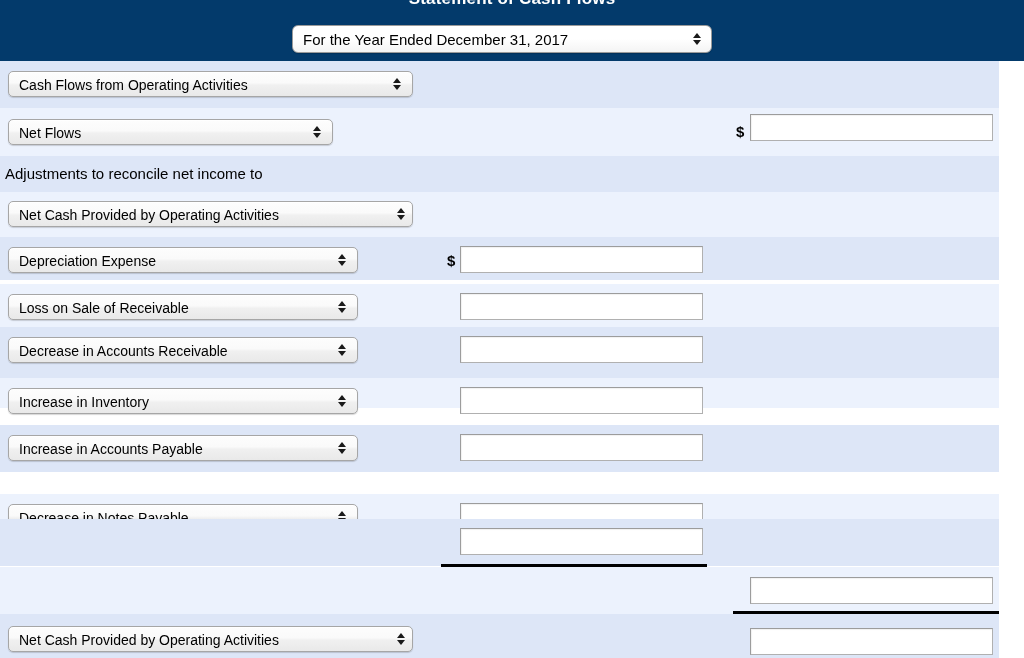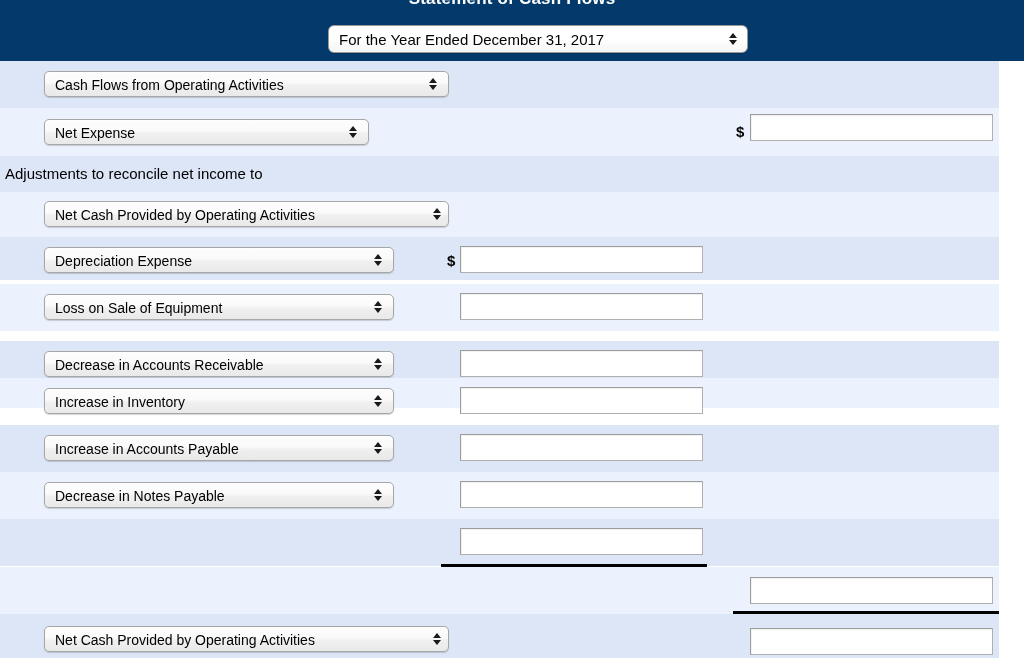--- a/index.html
+++ b/index.html
@@ -65,21 +65,20 @@
     height: 26px;
     background: linear-gradient(to bottom, #fdfdfd 0%, #fafafa 45%, #f0f0f0 55%, #e9e9e9 100%);
     border: 1px solid #a6a6a6;
     border-radius: 5px;
     box-shadow: 0 1px 1px rgba(0,0,0,0.16), inset 0 1px 0 #ffffff;
     font-size: 14px;
     color: #000000;
     white-space: nowrap;
     overflow: hidden;
     cursor: default;
-    margin-left: 36px;
   }
   .sel .sel-label {
     position: absolute;
     left: 10px; top: 0;
     line-height: 26px;
     font-size: 14px;
     color: #000;
   }
   .sel .sel-arrows {
     position: absolute;
@@ -178,21 +177,21 @@
         <span class="sel-label">Cash Flows from Operating Activities</span>
         <span class="sel-arrows" style="right:7px;">
           <span class="tri-up"></span>
             <span class="tri-dn"></span>
         </span>
       </div>
     </div>
 
     <div class="row shade-b" style="top:47px;height:48px;">
       <div class="sel" style="position:absolute;left:8px;top:11px;width:325px;">
-        <span class="sel-label">Net Expense</span>
+        <span class="sel-label">Net Flows</span>
         <span class="sel-arrows" style="right:7px;">
           <span class="tri-up"></span>
             <span class="tri-dn"></span>
         </span>
       </div>
       <span class="dollar" style="left:736px;top:16px;">$</span>
       <input class="amt" style="left: 750px; top: 6px; width: 243px;" type="text" value="">
     </div>
 
     <div class="row shade-a" style="top:95px;height:36px;">
@@ -216,29 +215,29 @@
             <span class="sel-arrows" style="right: 7px;">
               <span class="tri-up"></span>
               <span class="tri-dn"></span>
             </span>
           </div>
           <span class="dollar" style="left: 447px; top: 16px;">$</span>
           <input type="text" class="amt" value="" style="left: 460px; top: 9px; width: 243px;">
         </div>
         <div class="row shade-b" style="top: 223px; height: 47px;">
           <div class="sel" style="position: absolute; left: 8px; top: 10px; width: 350px;">
-            <span class="sel-label">Loss on Sale of Equipment</span>
-            <span class="sel-arrows" style="right: 7px;">
-              <span class="tri-up"></span>
-              <span class="tri-dn"></span>
-            </span>
-          </div>
-          <input type="text" class="amt" value="" style="left: 460px; top: 9px; width: 243px;">
-        </div>
-        <div class="row shade-a" style="top: 280px; height: 65px;">
+            <span class="sel-label">Loss on Sale of Receivable</span>
+            <span class="sel-arrows" style="right: 7px;">
+              <span class="tri-up"></span>
+              <span class="tri-dn"></span>
+            </span>
+          </div>
+          <input type="text" class="amt" value="" style="left: 460px; top: 9px; width: 243px;">
+        </div>
+        <div class="row shade-a" style="top: 266px; height: 65px;">
           <div class="sel" style="position: absolute; left: 8px; top: 10px; width: 350px;">
             <span class="sel-label">Decrease in Accounts Receivable</span>
             <span class="sel-arrows" style="right: 7px;">
               <span class="tri-up"></span>
               <span class="tri-dn"></span>
             </span>
           </div>
           <input type="text" class="amt" value="" style="left: 460px; top: 9px; width: 243px;">
         </div>
         <div class="row shade-b" style="top: 317px; height: 30px;">
@@ -254,21 +253,21 @@
         <div class="row shade-a" style="top: 364px; height: 47px; padding-left: 40px;">
           <div class="sel" style="position: absolute; left: 8px; top: 10px; width: 350px;">
             <span class="sel-label">Increase in Accounts Payable</span>
             <span class="sel-arrows" style="right: 7px;">
               <span class="tri-up"></span>
               <span class="tri-dn"></span>
             </span>
           </div>
           <input type="text" class="amt" value="" style="left: 460px; top: 9px; width: 243px;">
         </div>
-        <div class="row shade-b" style="top: 411px; height: 47px; text-decoration: underline;">
+        <div class="row shade-b" style="top: 433px; height: 47px; text-decoration: underline;">
           <div class="sel" style="position: absolute; left: 8px; top: 10px; width: 350px;">
             <span class="sel-label">Decrease in Notes Payable</span>
             <span class="sel-arrows" style="right: 7px;">
               <span class="tri-up"></span>
               <span class="tri-dn"></span>
             </span>
           </div>
           <input type="text" class="amt" value="" style="left: 460px; top: 9px; width: 243px;">
         </div>
         <div class="row shade-a" style="top: 458px; height: 47px;">

